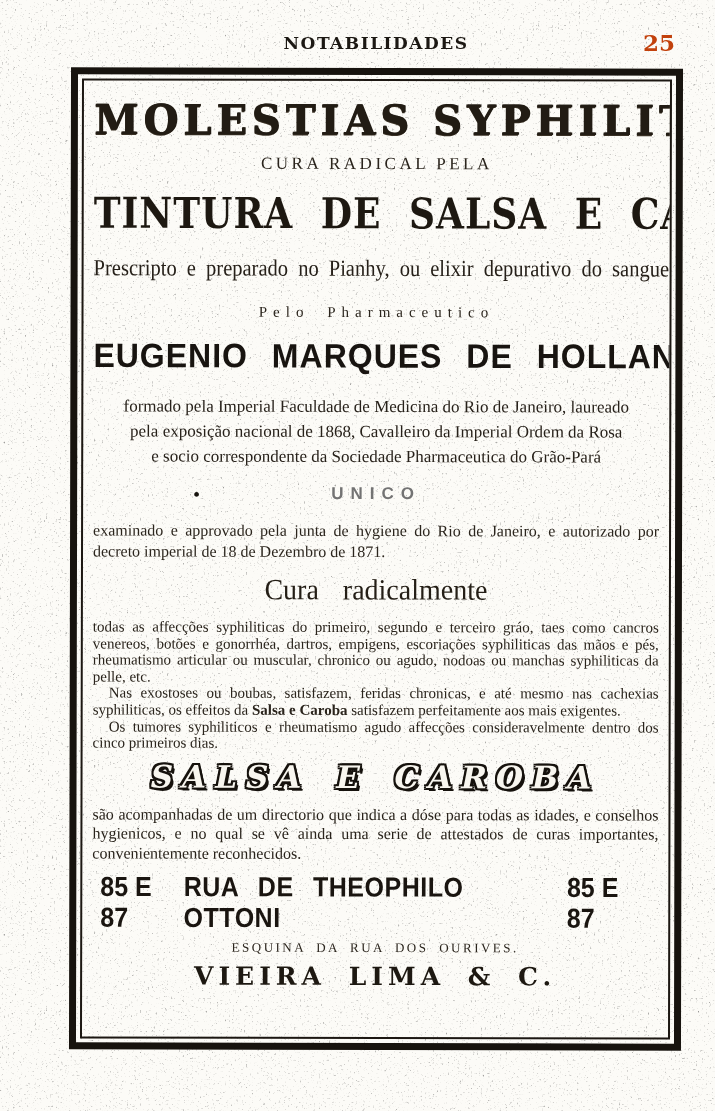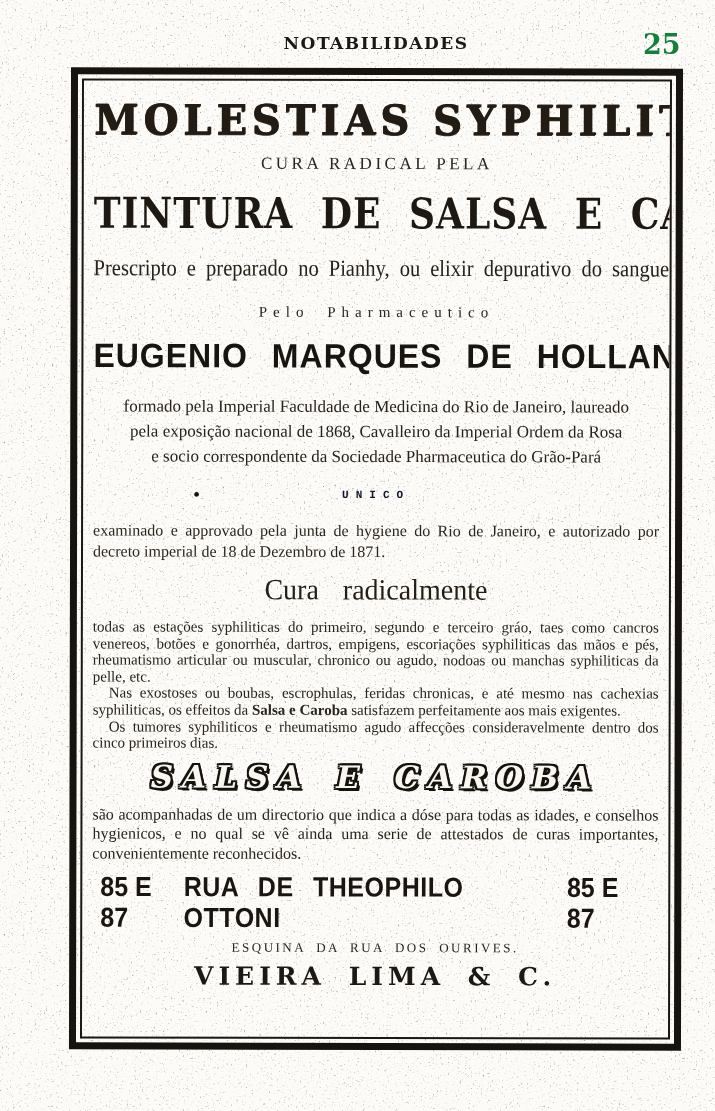--- a/index.html
+++ b/index.html
@@ -9,21 +9,21 @@
     font-family:"Liberation Serif", serif;
     color:#241f19;
   }
   .noise-layer{position:absolute;top:0;left:0;z-index:0;pointer-events:none;}
   .page{position:relative;z-index:1;width:715px;height:1111px;margin-left:32px;}
 
   
   .running-head{position:absolute;top:33px;left:38px;width:612px;text-align:center;
     font-family:"DejaVu Serif", serif;font-weight:bold;font-size:17px;letter-spacing:1.5px;color:#1c1813;}
   .page-number{position:absolute;top:29px;left:611px;
-    font-family:"DejaVu Serif", serif;font-weight:bold;font-size:27px;color:#15803d;}
+    font-family:"DejaVu Serif", serif;font-weight:bold;font-size:23px;color:#c2410c;}
 
   
   .frame{position:absolute;left:38px;top:68px;width:612px;height:982px;
     border:7px solid #17130e;box-sizing:border-box;transform:rotate(0.12deg);
     background:transparent;}
   .frame-inner{position:absolute;inset:4px;border:2px solid #1c1712;
     padding:4px 10px 0;overflow:hidden;}
 
   .c{text-align:center;}
   .ornate-title{
@@ -41,22 +41,22 @@
   .byline{margin-top:20px;font-size:15px;line-height:18px;letter-spacing:6px;word-spacing:8px;color:#2a241c;}
   .pharmacist{
     margin-top:14px;font-family:"Liberation Sans", sans-serif;font-weight:bold;
     font-size:32px;line-height:42px;word-spacing:14px;letter-spacing:1px;color:#181410;
     transform:scaleY(1.06);white-space:nowrap;}
   .credentials{margin-top:17px;font-size:17px;line-height:25px;color:#27211a;}
   .credentials div{white-space:nowrap;}
 
   .unico-row{position:relative;margin-top:15px;height:22px;}
   .unico-bullet{position:absolute;left:100px;top:4px;font-size:11px;color:#17130e;}
-  .unico-label{font-family:Liberation Mono, monospace;font-weight:bold;font-size:11px;
-    letter-spacing:7px;color:#0f172a;}
+  .unico-label{font-family:Liberation Sans, sans-serif;font-weight:bold;font-size:17px;
+    letter-spacing:7px;color:#737373;}
 
   .approval{margin-top:14px;font-size:16px;line-height:21px;text-align:justify;color:#2b251d;}
   .cures-heading{margin-top:12px;font-size:28px;line-height:32px;word-spacing:17px;
     color:#241e16;transform:scaleY(1.05);}
 
   .body-copy{margin-top:13px;font-size:15px;line-height:16.6px;text-align:justify;color:#2a241c;}
   .body-copy p{margin:0;}
   .body-copy p.indent{text-indent:16px;}
 
   .display-product{
@@ -111,22 +111,22 @@
       <div class="c unico-row">
         <span class="unico-bullet">●</span>
         <span class="unico-label">UNICO</span>
       </div>
 
       <div class="approval">examinado e approvado pela junta de hygiene do Rio de Janeiro, e autorizado por decreto imperial de 18 de Dezembro de 1871.</div>
 
       <div class="c cures-heading">Cura radicalmente</div>
 
       <div class="body-copy">
-        <p><span>todas as estações syphiliticas do primeiro, segundo e terceiro gráo, taes como cancros venereos, botões e gonorrhéa, dartros, empigens, escoriações syphiliticas das mãos e pés, rheumatismo articular ou muscular, chronico ou agudo, nodoas ou manchas syphiliticas da pelle, etc.</span></p>
-        <p class="indent"><span>Nas exostoses ou boubas, escrophulas, feridas chronicas, e até mesmo nas cachexias syphiliticas, os effeitos da </span><span style="font-weight: bold;">Salsa e Caroba</span><span> satisfazem perfeitamente aos mais exigentes.</span></p>
+        <p><span>todas as affecções syphiliticas do primeiro, segundo e terceiro gráo, taes como cancros venereos, botões e gonorrhéa, dartros, empigens, escoriações syphiliticas das mãos e pés, rheumatismo articular ou muscular, chronico ou agudo, nodoas ou manchas syphiliticas da pelle, etc.</span></p>
+        <p class="indent"><span>Nas exostoses ou boubas, satisfazem, feridas chronicas, e até mesmo nas cachexias syphiliticas, os effeitos da </span><span style="font-weight: bold;">Salsa e Caroba</span><span> satisfazem perfeitamente aos mais exigentes.</span></p>
         <p class="indent"><span>Os tumores syphiliticos e rheumatismo agudo affecções consideravelmente dentro dos cinco primeiros dias.</span></p>
       </div>
 
       <div class="c display-product">SALSA E CAROBA</div>
 
       <div class="closing">são acompanhadas de um directorio que indica a dóse para todas as idades, e conselhos hygienicos, e no qual se vê ainda uma serie de attestados de curas importantes, convenientemente reconhecidos.</div>
 
       <div class="address-row">
         <span>85 E 87</span>
         <span class="street">RUA DE THEOPHILO OTTONI</span>

